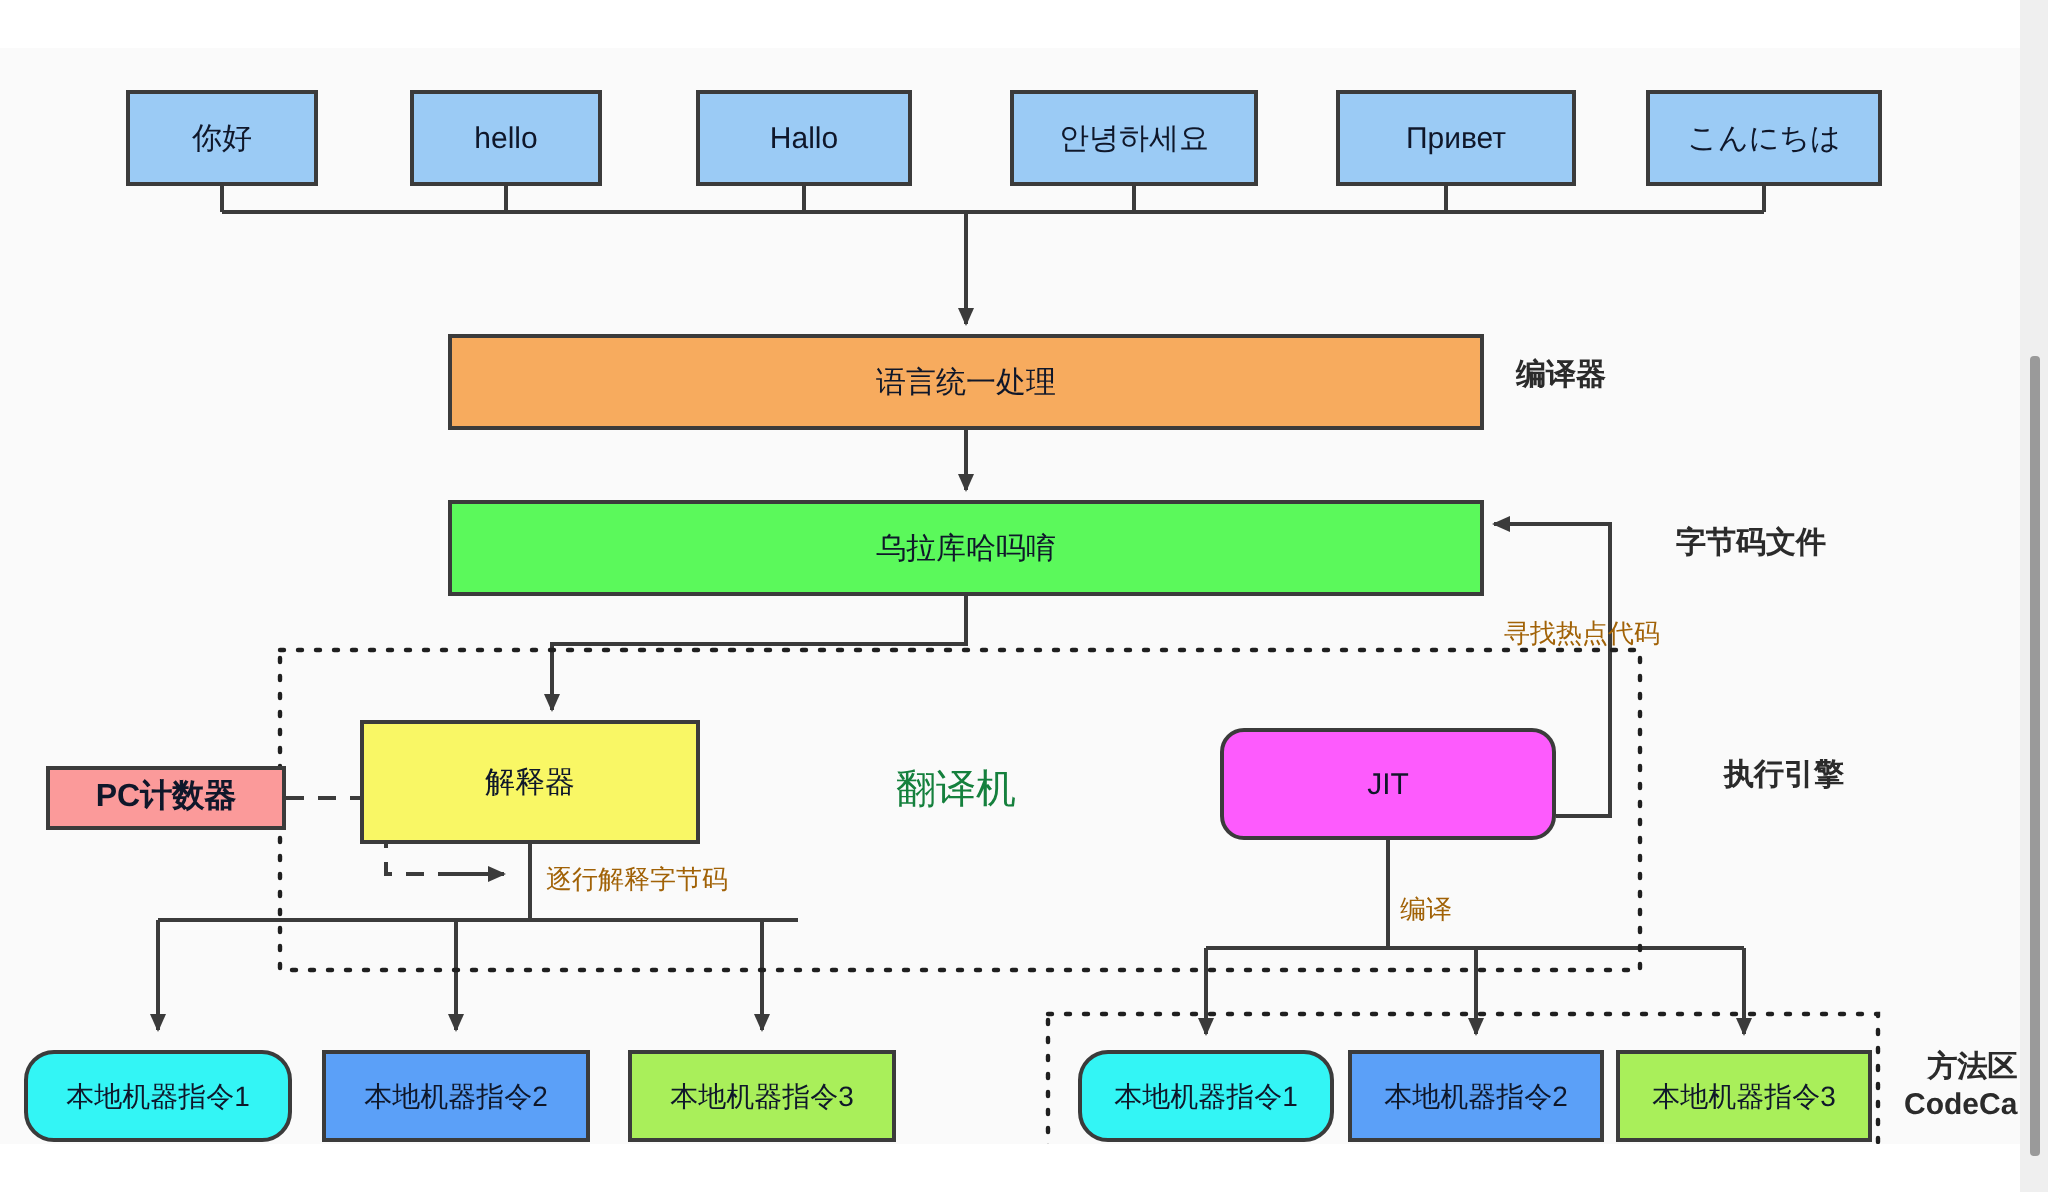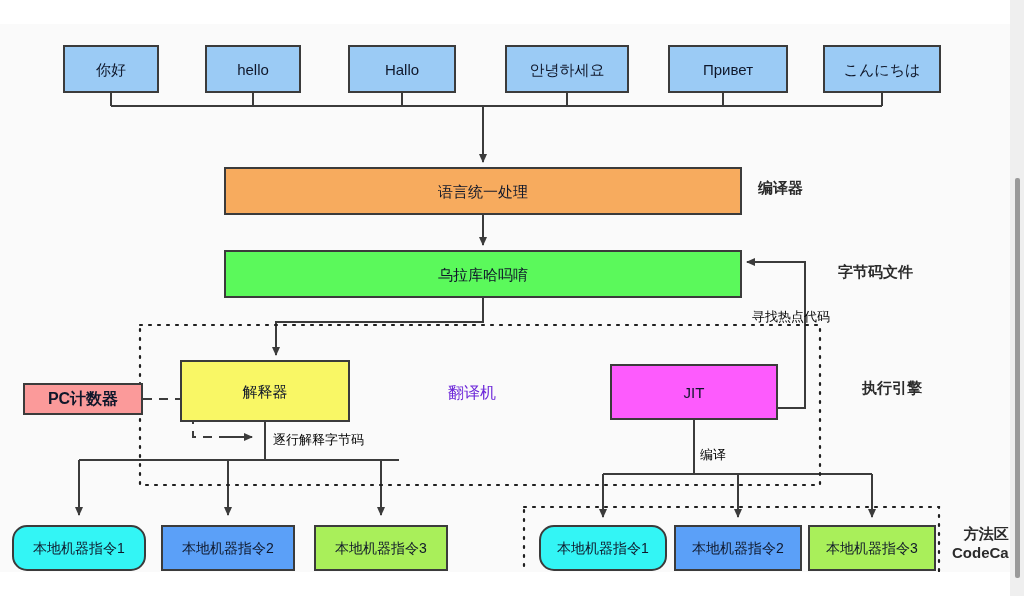--- a/index.html
+++ b/index.html
@@ -52,21 +52,21 @@
     position: absolute;
     font-weight: bold;
     font-size: 15px;
     color: #2b2b2b;
     white-space: nowrap;
     line-height: 1.25;
   }
   .edge-label {
     position: absolute;
     font-size: 13px;
-    color: #000000;
+    color: #a16207;
     white-space: nowrap;
   }
   .scroll-track {
     position: absolute;
     right: 0; top: 0;
     width: 14px; height: 596px;
     background: #efefef;
   }
   .scroll-thumb {
     position: absolute;
@@ -182,21 +182,21 @@
     </div>
 
     <div class="node green" style="left:224px; top:238px; width:518px; height:48px;">
       <span>乌拉库哈吗唷</span>
     </div>
 
     <div class="node yellow" style="left:180px; top:348px; width:170px; height:62px;">
       <span>解释器</span>
     </div>
 
-    <div class="node pink" style="left:610px; top:352px; width:168px; height:56px;">
+    <div class="node pink" style="left:610px; top:352px; width:168px; height:56px;border-radius:12px;">
       <span>JIT</span>
     </div>
 
     <div class="node red" style="left:23px; top:371px; width:120px; height:32px;">
       <span>PC计数器</span>
     </div>
 
     <div class="node cyan" style="left:12px; top:513px; width:134px; height:46px;">
       <span>本地机器指令1</span>
     </div>
@@ -210,21 +210,21 @@
     <div class="node cyan" style="left:539px; top:513px; width:128px; height:46px;">
       <span>本地机器指令1</span>
     </div>
     <div class="node blue" style="left:674px; top:513px; width:128px; height:46px;">
       <span>本地机器指令2</span>
     </div>
     <div class="node lime" style="left:808px; top:513px; width:128px; height:46px;">
       <span>本地机器指令3</span>
     </div>
 
-    <div class="side-label" style="left:448px; top:371px; font-weight:normal; font-size:16px; color:#6d28d9;">翻译机</div>
+    <div class="side-label" style="left:448px; top:371px; font-weight:normal; font-size:20px; color:#15803d;">翻译机</div>
 
     <div class="edge-label" style="left:752px; top:296px;">寻找热点代码</div>
 
     <div class="edge-label" style="left:273px; top:419px;">逐行解释字节码</div>
 
     <div class="edge-label" style="left:700px; top:434px;">编译</div>
 
     <div class="side-label" style="left:758px; top:167px;">编译器</div>
 
     <div class="side-label" style="left:838px; top:251px;">字节码文件</div>

